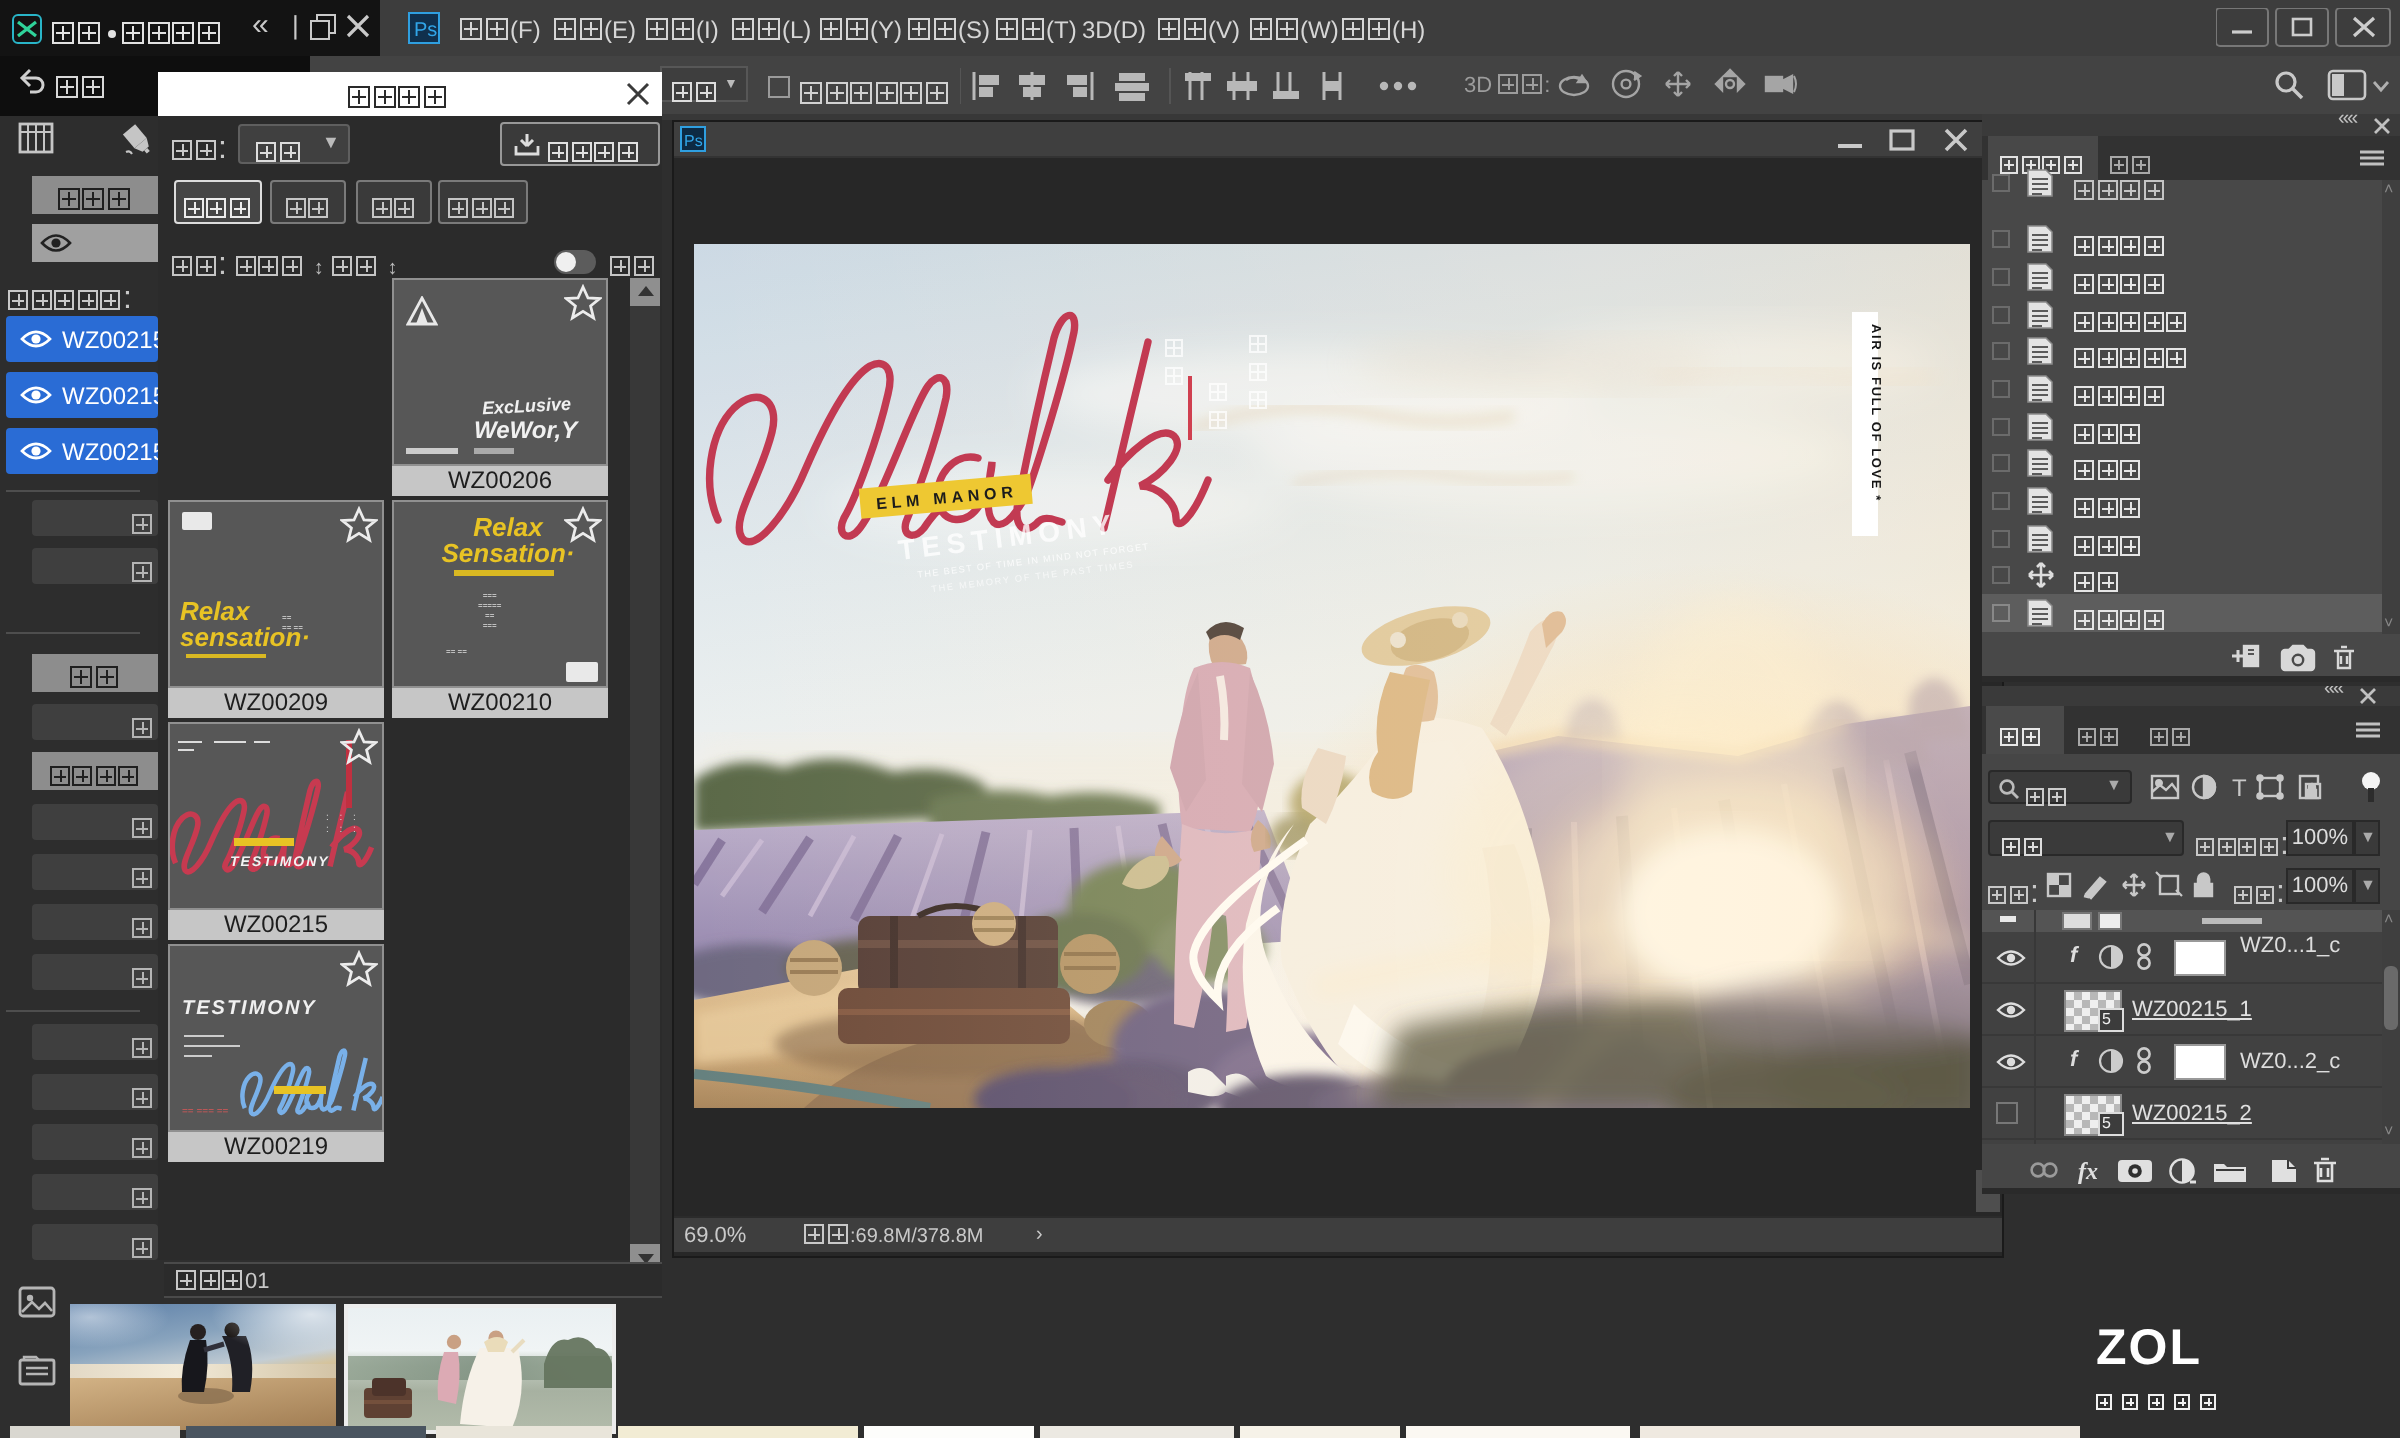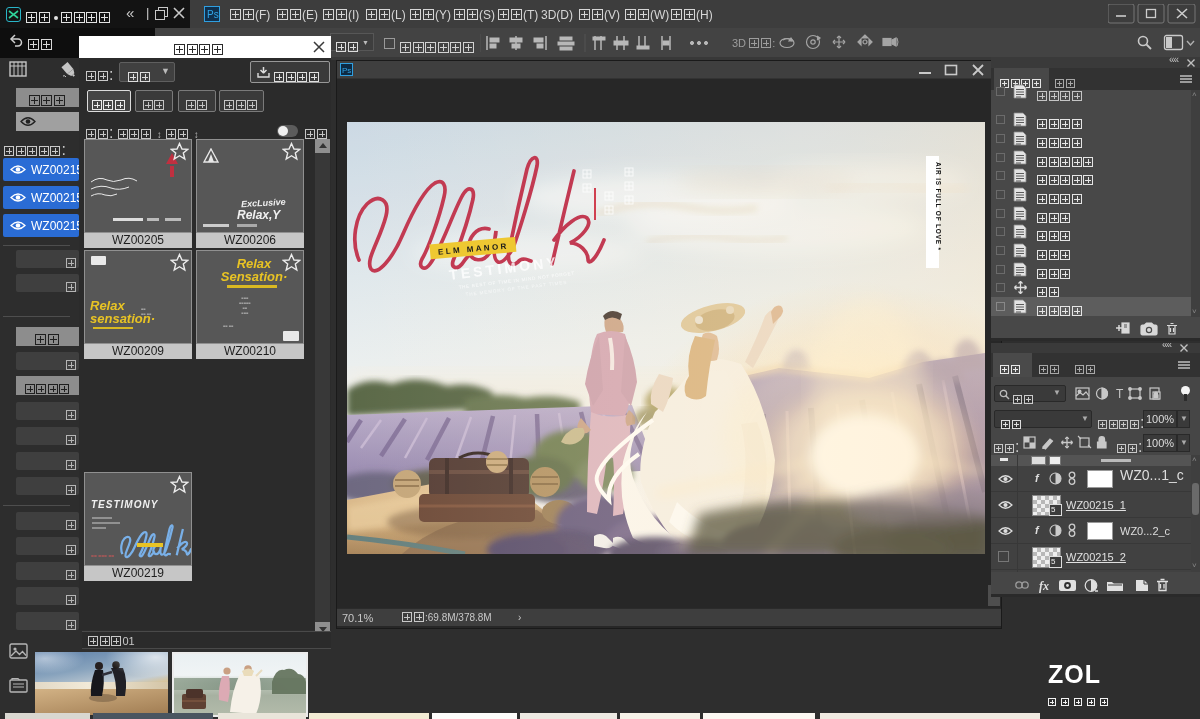--- a/index.html
+++ b/index.html
@@ -243,50 +243,28 @@
   <div class="ab row" style="left:8px;top:54px;width:44px;height:22px;border:1px solid #dcdcdc;background:#454545;border-radius:2px;color:#ececec;text-align:center;padding-top:4px"><span class="c s10"></span><span class="c s10"></span><span class="c s10"></span></div>
   <div class="ab row" style="left:56px;top:54px;width:38px;height:22px;border:1px solid #7a7a7a;background:#3a3a3a;border-radius:2px;color:#c5c5c5;text-align:center;padding-top:4px"><span class="c s10"></span><span class="c s10"></span></div>
   <div class="ab row" style="left:99px;top:54px;width:38px;height:22px;border:1px solid #7a7a7a;background:#3a3a3a;border-radius:2px;color:#c5c5c5;text-align:center;padding-top:4px"><span class="c s10"></span><span class="c s10"></span></div>
   <div class="ab row" style="left:140px;top:54px;width:45px;height:22px;border:1px solid #7a7a7a;background:#3a3a3a;border-radius:2px;color:#c5c5c5;text-align:center;padding-top:4px"><span class="c s10"></span><span class="c s10"></span><span class="c s10"></span></div>
   <div class="ab row" style="left:7px;top:88px;color:#c5c5c5"><span class="c s10"></span><span class="c s10"></span>: <span class="c s10"></span><span class="c s10"></span><span class="c s10"></span> <span style="font-size:10px;color:#bbb">↕</span> <span class="c s10"></span><span class="c s10"></span> <span style="font-size:10px;color:#bbb">↕</span></div>
   <div class="ab" style="left:198px;top:89px;width:21px;height:12px;background:#5c5c5c;border-radius:6px">
       <span class="ab" style="left:1px;top:1px;width:10px;height:10px;background:#f0f0f0;border-radius:50%"></span>
     </div>
   <div class="ab row" style="left:226px;top:88px;color:#c5c5c5"><span class="c s10"></span><span class="c s10"></span></div>
 
-  <div class="ab cell" style="left:5px;top:103px">
-    <div class="cimg">
-      <svg class="ab" style="left:4px;top:36px" width="60" height="26" viewBox="0 0 60 26">
-          <g stroke="#e8e8e8" fill="none" stroke-width="1">
-            <path d="M2 6 q8 -6 16 -2 q6 3 14 0 q8 -4 16 1"></path>
-            <path d="M2 13 q10 -5 20 -1 q8 3 18 -1"></path>
-            <path d="M2 20 q7 -4 14 -1 q6 2 12 -1"></path>
-          </g>
-        </svg>
-      <svg class="ab" style="left:80px;top:12px" width="14" height="26" viewBox="0 0 14 26">
-          <path d="M7 1 L13 12 H1 Z" fill="#c03040"></path>
-          <rect x="5" y="14" width="4" height="11" fill="#c03040"></rect>
-        </svg>
-      <div class="ab" style="left:28px;top:78px;width:30px;height:3px;background:#ddd"></div>
-      <div class="ab" style="left:62px;top:78px;width:12px;height:3px;background:#bbb"></div>
-      <div class="ab" style="left:80px;top:78px;width:16px;height:3px;background:#bbb"></div>
-      <svg class="star" width="19" height="19" viewBox="0 0 19 19">
-          <path d="M9.5 1.5 L12 7 L17.8 7.3 L13.3 11 L14.8 17 L9.5 13.7 L4.2 17 L5.7 11 L1.2 7.3 L7 7 Z" fill="none" stroke="#ececec" stroke-width="1.4"></path>
-        </svg>
-    </div>
-    <div class="clab">WZ00205</div>
-  </div>
   <div class="ab cell" style="left:117px;top:103px">
     <div class="cimg">
       <svg class="ab" style="left:6px;top:8px" width="16" height="16" viewBox="0 0 16 16">
           <path d="M8 1 L15 14 H1 Z" fill="none" stroke="#e8e8e8" stroke-width="1.4"></path>
           <path d="M8 6 L11 14 H5 Z" fill="#e8e8e8"></path>
         </svg>
       <div class="ab" style="left:44px;top:58px;color:#f0f0f0;font-size:9px;font-weight:bold;font-style:italic;transform:rotate(-3deg)">ExcLusive</div>
-      <div class="ab" style="left:40px;top:68px;color:#f0f0f0;font-size:12px;font-weight:bold;font-style:italic">Relax,Y</div>
+      <div class="ab" style="left:40px;top:68px;color:#f0f0f0;font-size:12px;font-weight:bold;font-style:italic">WeWor,Y</div>
       <div class="ab" style="left:6px;top:84px;width:26px;height:3px;background:#ccc"></div>
       <div class="ab" style="left:40px;top:84px;width:20px;height:3px;background:#aaa"></div>
       <svg class="star" width="19" height="19" viewBox="0 0 19 19">
           <path d="M9.5 1.5 L12 7 L17.8 7.3 L13.3 11 L14.8 17 L9.5 13.7 L4.2 17 L5.7 11 L1.2 7.3 L7 7 Z" fill="none" stroke="#ececec" stroke-width="1.4"></path>
         </svg>
     </div>
     <div class="clab">WZ00206</div>
   </div>
   <div class="ab cell" style="left:5px;top:214px">
     <div class="cimg">
@@ -307,20 +285,40 @@
       <div class="ab" style="left:12px;top:18px;width:90px;text-align:center;color:#e8c324;font-size:13px;font-weight:bold;font-style:italic">Sensation·</div>
       <div class="ab" style="left:30px;top:34px;width:50px;height:3px;background:#d9b822"></div>
       <div class="ab" style="left:42px;top:44px;color:#ddd;font-size:4px;text-align:center">===<br>=====<br>==<br>===</div>
       <div class="ab" style="left:26px;top:72px;color:#ddd;font-size:4px">== ==</div>
       <div class="ab" style="left:86px;top:80px;width:16px;height:10px;background:#e9e9e9;border-radius:1px"></div>
       <svg class="star" width="19" height="19" viewBox="0 0 19 19">
           <path d="M9.5 1.5 L12 7 L17.8 7.3 L13.3 11 L14.8 17 L9.5 13.7 L4.2 17 L5.7 11 L1.2 7.3 L7 7 Z" fill="none" stroke="#ececec" stroke-width="1.4"></path>
         </svg>
     </div>
     <div class="clab">WZ00210</div>
+  </div>
+  <div class="ab cell" style="left:5px;top:325px">
+    <div class="cimg">
+      <svg class="ab" style="left:2px;top:6px" width="50" height="10" viewBox="0 0 50 10">
+          <g stroke="#ddd" fill="none">
+            <path d="M2 3 h12 M20 3 h16 M40 3 h8 M2 7 h8"></path>
+          </g>
+        </svg>
+      <svg class="ab" style="left:-2px;top:26px" width="108" height="50" viewBox="-10 -5 270 125">
+          <use href="#walkP" stroke="#c73a50" stroke-width="7" fill="none"></use>
+        </svg>
+      <div class="ab" style="left:32px;top:57px;width:30px;height:4px;background:#e8c324"></div>
+      <div class="ab" style="left:30px;top:66px;color:#f2f2f2;font-size:7px;font-weight:bold;font-style:italic;letter-spacing:1px">TESTIMONY</div>
+      <div class="ab" style="left:88px;top:8px;width:3px;height:34px;background:#c03040"></div>
+      <div class="ab" style="left:78px;top:44px;color:#ddd;font-size:5px;letter-spacing:2px">: : :<br>: : :</div>
+      <svg class="star" width="19" height="19" viewBox="0 0 19 19">
+          <path d="M9.5 1.5 L12 7 L17.8 7.3 L13.3 11 L14.8 17 L9.5 13.7 L4.2 17 L5.7 11 L1.2 7.3 L7 7 Z" fill="none" stroke="#ececec" stroke-width="1.4"></path>
+        </svg>
+    </div>
+    <div class="clab">WZ00215</div>
   </div>
   <div class="ab cell" style="left:5px;top:436px">
     <div class="cimg">
       <div class="ab" style="left:6px;top:26px;color:#f0f0f0;font-size:10px;font-weight:bold;font-style:italic;letter-spacing:1px">TESTIMONY</div>
       <svg class="ab" style="left:5px;top:42px" width="48" height="18" viewBox="0 0 48 18">
           <g stroke="#ccc" fill="none">
             <path d="M2 3 h20 M2 8 h28 M2 13 h14"></path>
           </g>
         </svg>
       <svg class="ab" style="left:34px;top:50px" width="76" height="36" viewBox="-10 -5 270 125">
@@ -654,21 +652,21 @@
             <path d="M0 32 h8 M4 28 v8"></path>
           </g>
     </g>
     <path d="M248 66 V98" stroke="#d04050" stroke-width="2"></path>
     <rect x="579" y="34" width="13" height="112" fill="#ffffff"></rect>
     <text transform="translate(589,40) rotate(90)" font-size="6.5" font-weight="bold" letter-spacing="0.8" fill="#151515" font-family="Liberation Sans">AIR IS FULL OF LOVE *</text>
   </svg>
   </div>
   <div class="ab" style="left:651px;top:524px;width:12px;height:21px;background:#4e4e4e"></div>
   <div class="ab" style="left:0;top:547px;width:664px;height:18px;background:#3e3e3e;border-top:1px solid #2b2b2b">
-    <span class="ab" style="left:5px;top:3px;font-size:11px;color:#c9c9c9">70.1%</span>
+    <span class="ab" style="left:5px;top:3px;font-size:11px;color:#c9c9c9">69.0%</span>
     <span class="ab row" style="left:65px;top:3px;font-size:10px;color:#c9c9c9"><span class="c s10"></span><span class="c s10"></span>:69.8M/378.8M</span>
     <span class="ab" style="left:181px;top:3px;font-size:10px;color:#c9c9c9">›</span>
   </div>
 </div>
 
 <div class="ab" id="histpanel" style="left:991px;top:57px;width:209px;height:284px;background:#484848;overflow:hidden">
   <div class="ab" style="left:0;top:0;width:209px;height:11px;background:#3a3a3a">
     <span class="ab" style="left:178px;top:-3px;color:#c0c0c0;font-size:10px;letter-spacing:-1px">««</span>
     <svg class="ab" style="left:196px;top:2px" width="8" height="8" viewBox="0 0 8 8">
         <path d="M0.5 0.5 L7.5 7.5 M7.5 0.5 L0.5 7.5" stroke="#c0c0c0" stroke-width="1.4"></path>
@@ -879,21 +877,21 @@
       <span class="ab" style="left:44px;top:6px;color:#ddd;font-size:11px;font-style:italic;font-weight:bold">f</span>
       <svg class="eyeI" style="left:58px;top:6px" width="13" height="13" viewBox="0 0 13 13">
           <circle cx="6.5" cy="6.5" r="5.5" fill="none" stroke="#ccc" stroke-width="1.1"></circle>
           <path d="M6.5 1 a5.5 5.5 0 0 1 0 11 z" fill="#ccc"></path>
         </svg>
       <svg class="eyeI" style="left:76px;top:5px" width="10" height="15" viewBox="0 0 10 15">
           <circle cx="5" cy="4" r="2.8" fill="none" stroke="#ccc" stroke-width="1.3"></circle>
           <circle cx="5" cy="10.5" r="2.8" fill="none" stroke="#ccc" stroke-width="1.3"></circle>
         </svg>
       <span class="ab" style="left:96px;top:4px;width:26px;height:18px;background:#fff;border:1px solid #999"></span>
-      <span class="ab" style="left:129px;top:1px;color:#ddd;font-size:14px">WZ0...1_c</span>
+      <span class="ab" style="left:129px;top:1px;color:#ddd;font-size:11px">WZ0...1_c</span>
     </div>
     <div class="ab lrow" style="top:37px">
       <svg class="eyeI" style="left:7px;top:8px" width="15" height="10" viewBox="0 0 15 10">
           <path d="M1 5 Q7.5 -1.5 14 5 Q7.5 11.5 1 5 Z" fill="none" stroke="#ddd" stroke-width="1.2"></path>
           <circle cx="7.5" cy="5" r="2.1" fill="#ddd"></circle>
         </svg>
       <span class="ab chk" style="left:41px;top:3px"></span>
       <span class="ab" style="left:58px;top:12px;width:13px;height:12px;background:#3c3c3c;border:1px solid #ddd"></span>
       <span class="ab" style="left:60px;top:13px;color:#eee;font-size:8px">5</span>
       <span class="ab" style="left:75px;top:7px;color:#e0e0e0;font-size:11px;text-decoration:underline">WZ00215_1</span>

